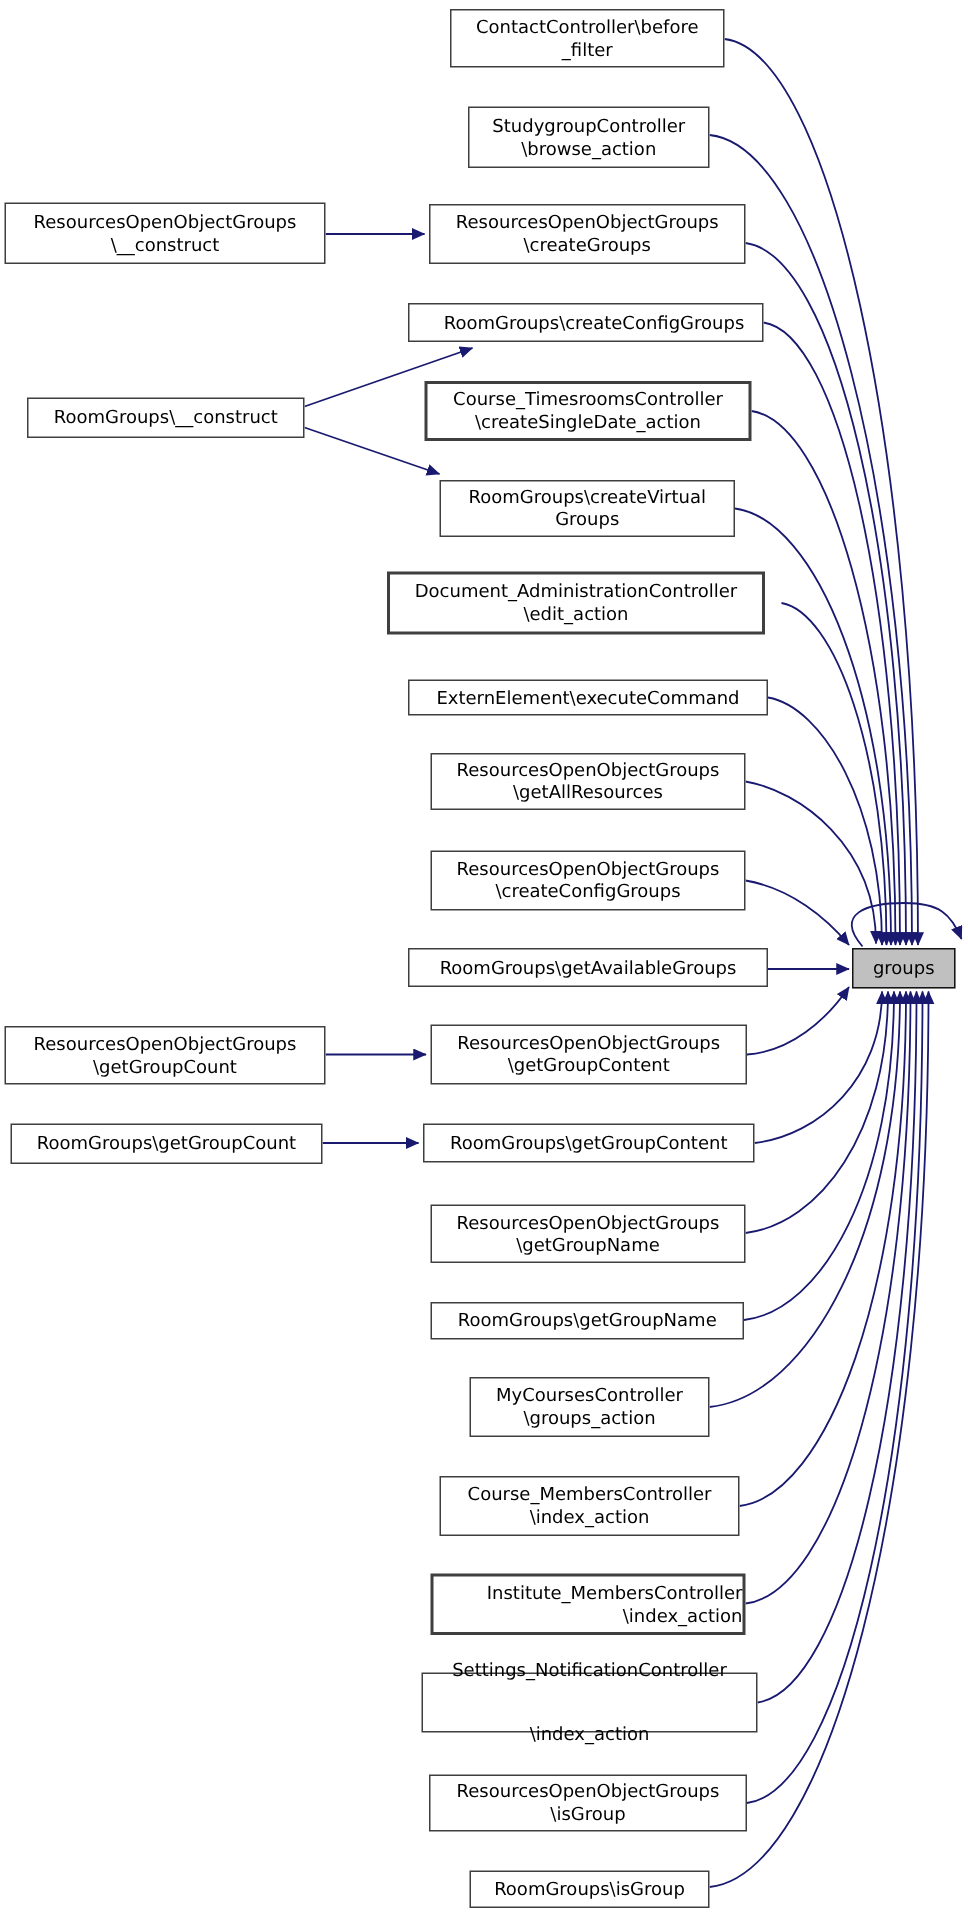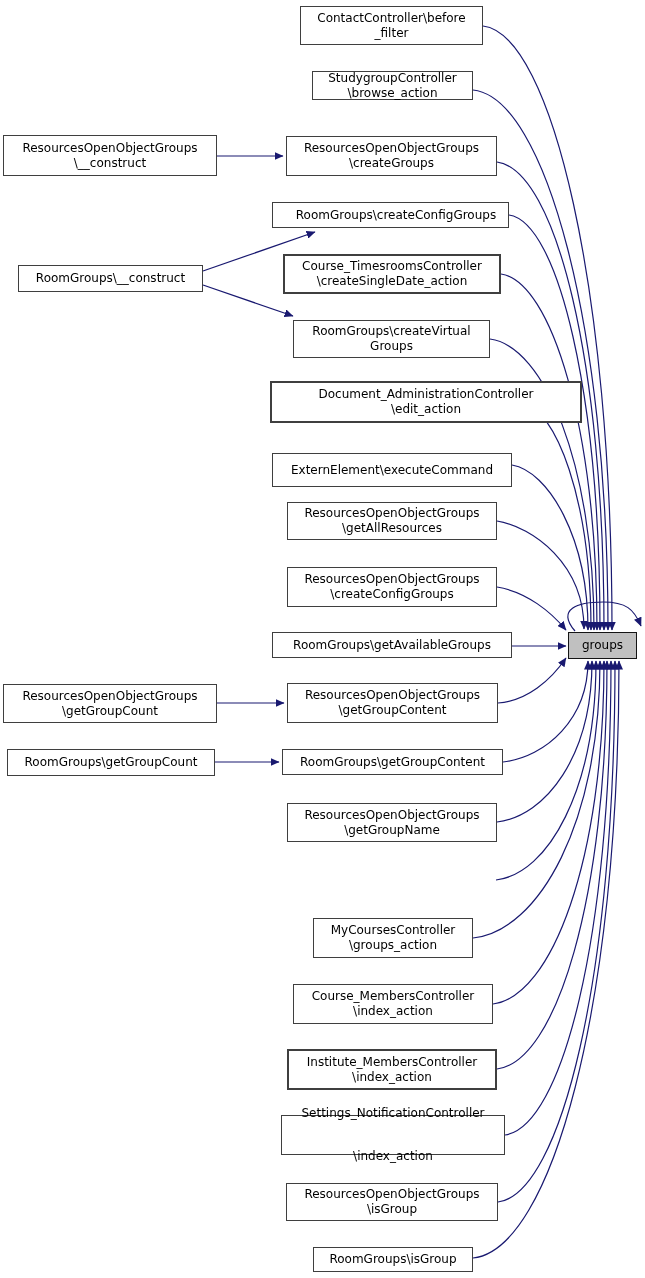--- a/index.html
+++ b/index.html
@@ -54,21 +54,21 @@
       <path d="M497 1069 C556 1062 607 899 607 661" fill="none" stroke="#191970" stroke-width="1.2" marker-end="url(#ah)"></path>
       <path d="M505 1135 C562 1127 611 938 611 661" fill="none" stroke="#191970" stroke-width="1.2" marker-end="url(#ah)"></path>
       <path d="M498 1202 C561 1194 615 977 615 661" fill="none" stroke="#191970" stroke-width="1.2" marker-end="url(#ah)"></path>
       <path d="M473 1258 C551 1250 619 1009 619 661" fill="none" stroke="#191970" stroke-width="1.2" marker-end="url(#ah)"></path>
       <path d="M575 631 C556 609 578 602 603 602 C626 602 634 609 641 626" fill="none" stroke="#191970" stroke-width="1.2" marker-end="url(#ah)"></path>
     </svg>
     <div class="node" style="left: 300px; top: 6px; width: 183px; height: 39px;">
       <span class="line">ContactController\before</span>
       <span class="line">_filter</span>
     </div>
-    <div class="node" style="left: 312px; top: 71px; width: 161px; height: 29px; justify-content: center;">
+    <div class="node" style="left: 312px; top: 71px; width: 161px; height: 41px; justify-content: center;">
       <span class="line">StudygroupController</span>
       <span class="line">\browse_action</span>
     </div>
     <div class="node" style="left: 3px; top: 135px; width: 214px; height: 41px;">
       <span class="line">ResourcesOpenObjectGroups</span>
       <span class="line">\__construct</span>
     </div>
     <div class="node" style="left: 286px; top: 136px; width: 211px; height: 40px;">
       <span class="line">ResourcesOpenObjectGroups</span>
       <span class="line">\createGroups</span>
@@ -80,25 +80,25 @@
       <span class="line">RoomGroups\__construct</span>
     </div>
     <div class="node bold" style="left: 283px; top: 254px; width: 218px; height: 40px;">
       <span class="line">Course_TimesroomsController</span>
       <span class="line">\createSingleDate_action</span>
     </div>
     <div class="node" style="left: 293px; top: 320px; width: 197px; height: 38px;">
       <span class="line">RoomGroups\createVirtual</span>
       <span class="line">Groups</span>
     </div>
-    <div class="node bold" style="left: 258px; top: 381px; width: 312px; height: 42px; margin-left: 12px;">
+    <div class="node bold" style="left: 258px; top: 381px; width: 252px; height: 42px;">
       <span class="line">Document_AdministrationController</span>
       <span class="line">\edit_action</span>
     </div>
-    <div class="node" style="left: 272px; top: 453px; width: 240px; height: 34px;">
+    <div class="node" style="left: 272px; top: 453px; width: 240px; height: 24px;">
       <span class="line">ExternElement\executeCommand</span>
     </div>
     <div class="node" style="left: 287px; top: 502px; width: 210px; height: 38px;">
       <span class="line">ResourcesOpenObjectGroups</span>
       <span class="line">\getAllResources</span>
     </div>
     <div class="node" style="left: 287px; top: 567px; width: 210px; height: 40px;">
       <span class="line">ResourcesOpenObjectGroups</span>
       <span class="line">\createConfigGroups</span>
     </div>
@@ -119,29 +119,32 @@
     <div class="node" style="left: 7px; top: 749px; width: 208px; height: 27px;">
       <span class="line">RoomGroups\getGroupCount</span>
     </div>
     <div class="node" style="left: 282px; top: 749px; width: 221px; height: 26px;">
       <span class="line">RoomGroups\getGroupContent</span>
     </div>
     <div class="node" style="left: 287px; top: 803px; width: 210px; height: 39px;">
       <span class="line">ResourcesOpenObjectGroups</span>
       <span class="line">\getGroupName</span>
     </div>
+    <div class="node" style="left: 287px; top: 868px; width: 209px; height: 25px;">
+      <span class="line">RoomGroups\getGroupName</span>
+    </div>
     <div class="node" style="left: 313px; top: 918px; width: 160px; height: 40px;">
       <span class="line">MyCoursesController</span>
       <span class="line">\groups_action</span>
     </div>
     <div class="node" style="left: 293px; top: 984px; width: 200px; height: 40px;">
       <span class="line">Course_MembersController</span>
       <span class="line">\index_action</span>
     </div>
-    <div class="node bold" style="left: 287px; top: 1049px; width: 210px; height: 41px;">
+    <div class="node bold" style="left: 287px; top: 1049px; width: 210px; height: 41px; align-items: flex-end;">
       <span class="line">Institute_MembersController</span>
       <span class="line">\index_action</span>
     </div>
     <div class="node" style="left: 281px; top: 1115px; width: 224px; height: 40px; gap: 28px;">
       <span class="line">Settings_NotificationController</span>
       <span class="line">\index_action</span>
     </div>
     <div class="node" style="left: 286px; top: 1183px; width: 212px; height: 38px;">
       <span class="line">ResourcesOpenObjectGroups</span>
       <span class="line">\isGroup</span>

